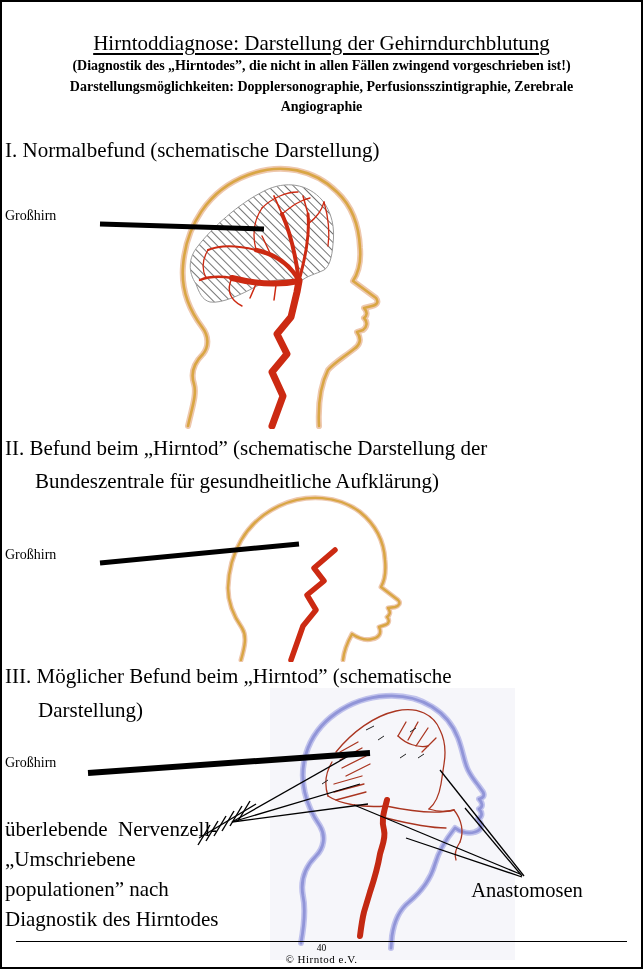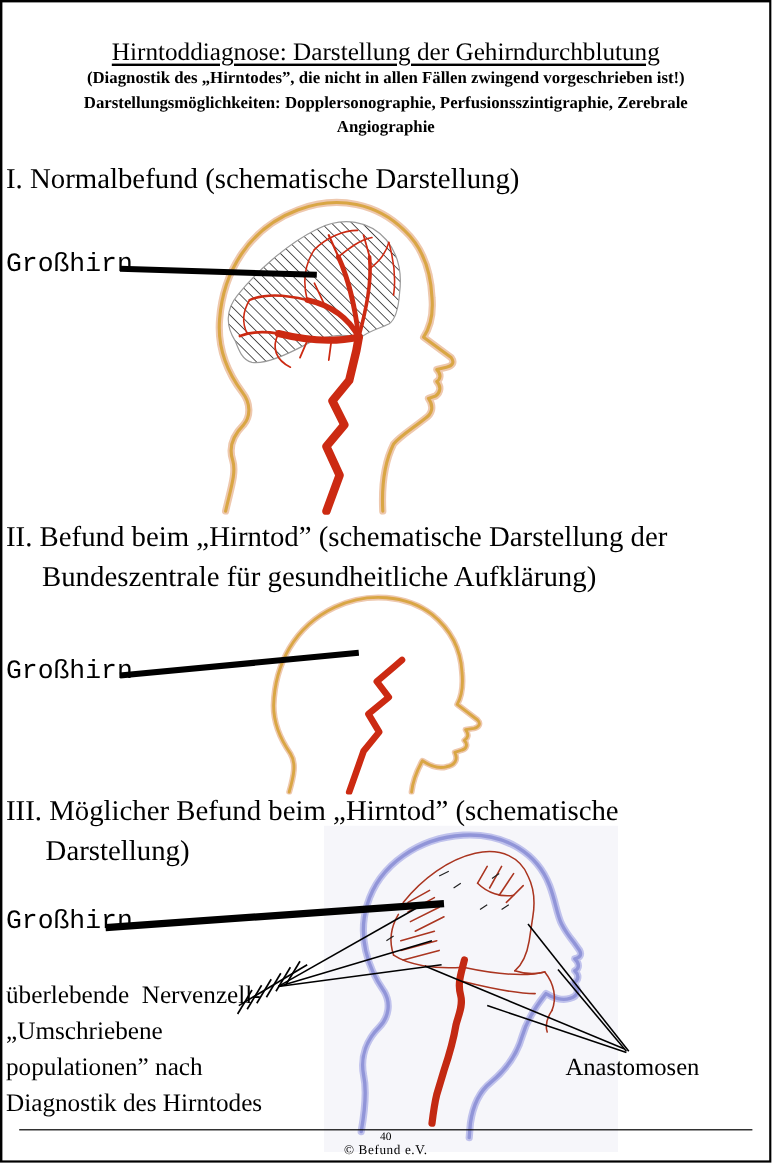--- a/index.html
+++ b/index.html
@@ -10,22 +10,22 @@
     box-sizing:border-box;
     background:#ffffff;
     overflow:hidden;
     font-family:"Liberation Serif","DejaVu Serif",serif;
     color:#000;
   }
   .abs{position:absolute;}
   .ctr{left:0;width:100%;text-align:center;}
   .title{font-size:21px;text-decoration:underline;text-underline-offset:3px;}
   .sub{font-size:14px;font-weight:bold;line-height:20px;}
-  .sech{font-size:24px;line-height:28px;white-space:nowrap;text-align:center;}
-  .glabel{font-size:22px;font-family:Liberation Mono, monospace;}
+  .sech{font-size:21px;line-height:28px;white-space:nowrap;text-align:center;}
+  .glabel{font-size:14px;}
   .nerve-line{font-size:21px;line-height:30px;white-space:pre;}
   .anast{font-size:20.5px;line-height:28px;text-align:center;font-family:Liberation Serif, serif;}
   .foot-num{font-size:9.5px;}
   .foot-copy{font-size:11px;letter-spacing:.5px;}
   .hr{border-top:1.5px solid #000;height:0;}
   svg{display:block;}
   .overlay{pointer-events:none;z-index:5;}
   .txt{z-index:6;}
 </style>
 </head>
@@ -201,15 +201,15 @@
         <line x1="522" y1="874" x2="438" y2="768"></line>
         <line x1="520" y1="874" x2="463" y2="806"></line>
         <line x1="518" y1="872" x2="352" y2="803"></line>
         <line x1="520" y1="875" x2="404" y2="836"></line>
       </g>
     </g>
   </svg>
 
   <div class="abs hr" style="left:14px;right:14px;top:939px"></div>
   <div class="abs ctr txt foot-num" style="top:941px">40</div>
-  <div class="abs ctr txt foot-copy" style="top:951px">© Befund e.V.</div>
+  <div class="abs ctr txt foot-copy" style="top:951px">© Hirntod e.V.</div>
 
 </div>
 
 </body></html>

